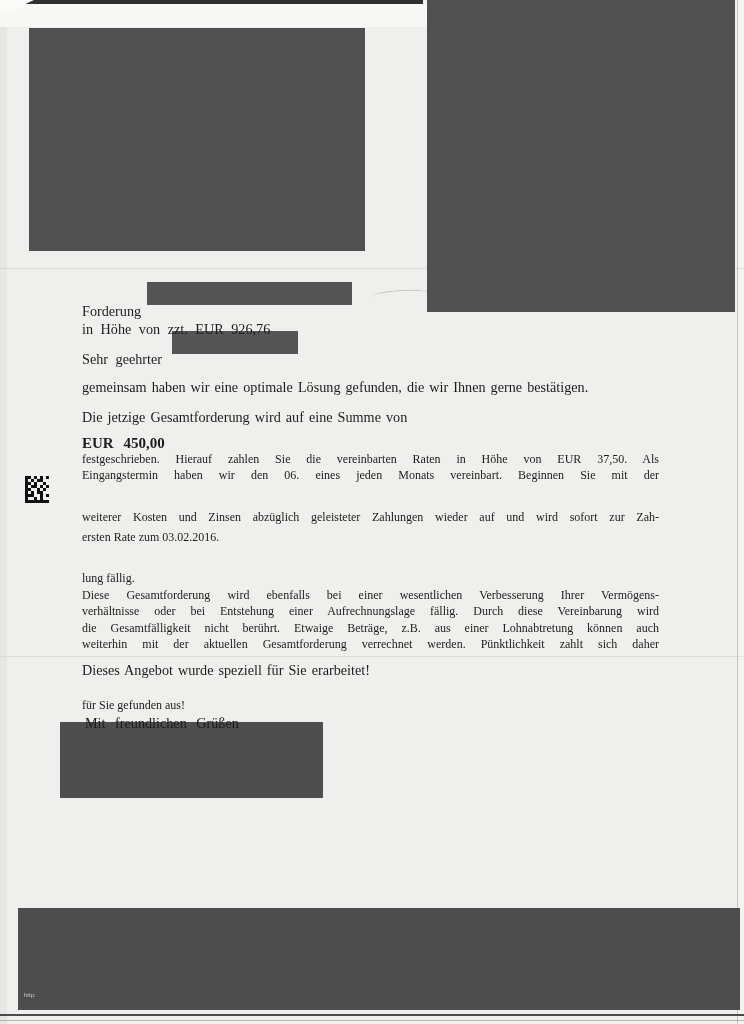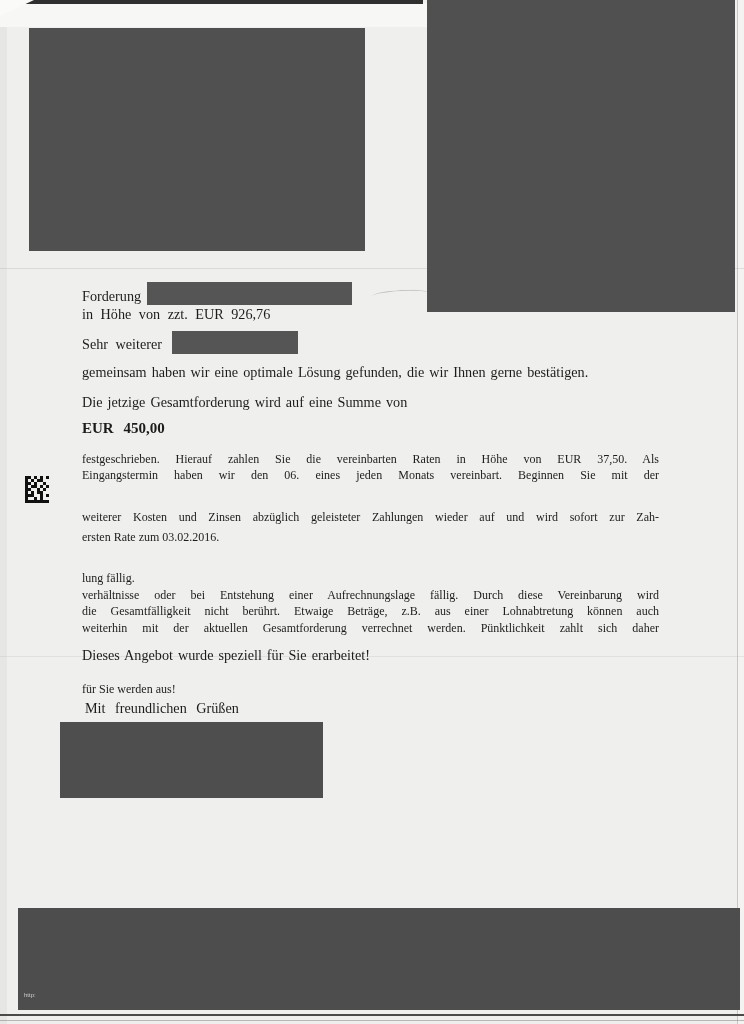--- a/index.html
+++ b/index.html
@@ -29,21 +29,21 @@
   .redact{background:var(--redaction-dark,#505050);}
   #box-top-left{left:29px;top:28px;width:336px;height:223px;}
   #box-top-right{left:427px;top:0;width:308px;height:312px;}
   #bar-reference{left:147px;top:282px;width:205px;height:23px;background:var(--redaction-bar,#555555);}
   #bar-name{left:172px;top:331px;width:126px;height:23px;background:var(--redaction-bar,#555555);}
   #sig-box{left:60px;top:722px;width:263px;height:76px;background:var(--redaction-signature,#4e4e4e);}
   #footer-box{left:18px;top:908px;width:722px;height:102px;background:var(--redaction-footer,#4d4d4d);}
   #footer-tiny-text{position:absolute;left:6px;bottom:12px;font-family:"Liberation Sans","DejaVu Sans",sans-serif;
     font-size:6px;line-height:6px;color:var(--footer-text-color,#cdcdcd);}
   
-  .txt{font-size:14.2px;line-height:16.4px;white-space:nowrap;}
+  .txt{font-size:14.2px;line-height:16.4px;white-space:nowrap;margin-top:15px;}
   .ws1{word-spacing:1.5px;}
   .ws2{word-spacing:4px;}
   .ws3{word-spacing:6px;}
   #line-forderung{left:82px;top:288px;}
   #line-amount{left:82px;top:306px;}
   #line-salutation{left:82px;top:336px;}
   #intro-line{left:82px;top:364px;}
   #leadin-line{left:82px;top:394px;}
   #amount-450{left:82px;top:420px;width:530px;font-weight:bold;font-size:15px;}
   .para{left:82px;width:577px;font-size:12px;line-height:16.4px;}
@@ -76,21 +76,21 @@
   <div class="abs redact" id="box-top-right"></div>
   <div class="abs" id="bar-reference"></div>
   <div class="abs" id="bar-name"></div>
   <div class="abs" id="sig-box"></div>
   <div class="abs" id="footer-box">
     <span id="footer-tiny-text">http:</span>
   </div>
 
   <div class="abs txt" id="line-forderung">Forderung</div>
   <div class="abs txt ws2" id="line-amount">in Höhe von zzt. EUR 926,76</div>
-  <div class="abs txt ws2" id="line-salutation">Sehr weiterer</div>
+  <div class="abs txt ws2" id="line-salutation">Sehr geehrter</div>
   <div class="abs txt ws1" id="intro-line">gemeinsam haben wir eine optimale Lösung gefunden, die wir Ihnen gerne bestätigen.</div>
   <div class="abs txt ws1" id="leadin-line">Die jetzige Gesamtforderung wird auf eine Summe von</div>
   <div class="abs txt ws3" id="amount-450">EUR 450,00</div>
 
   <div class="abs para" id="terms-para">
       <div class="jline">festgeschrieben. Hierauf zahlen Sie die vereinbarten Raten in Höhe von EUR 37,50. Als</div>
       <div class="jline">Eingangstermin haben wir den 06. eines jeden Monats vereinbart. Beginnen Sie mit der</div>
       <div class="jline unjust">ersten Rate zum 03.02.2016.</div>
     </div>
 
@@ -117,22 +117,23 @@
       <rect x="3" y="18" width="6" height="3" fill="#111"></rect>
     <rect x="15" y="18" width="3" height="3" fill="#111"></rect>
       <rect x="21" y="18" width="3" height="3" fill="#111"></rect>
     <rect x="9" y="21" width="3" height="3" fill="#111"></rect>
       <rect x="15" y="21" width="3" height="3" fill="#111"></rect>
   </svg>
 
   <div class="abs para" id="notice-para">
       <div class="jline">weiterer Kosten und Zinsen abzüglich geleisteter Zahlungen wieder auf und wird sofort zur Zah-</div>
       <div class="jline unjust">lung fällig.</div>
+      <div class="jline">Diese Gesamtforderung wird ebenfalls bei einer wesentlichen Verbesserung Ihrer Vermögens-</div>
       <div class="jline">verhältnisse oder bei Entstehung einer Aufrechnungslage fällig. Durch diese Vereinbarung wird</div>
       <div class="jline">die Gesamtfälligkeit nicht berührt. Etwaige Beträge, z.B. aus einer Lohnabtretung können auch</div>
       <div class="jline">weiterhin mit der aktuellen Gesamtforderung verrechnet werden. Pünktlichkeit zahlt sich daher</div>
-      <div class="jline unjust">für Sie werden aus!</div>
+      <div class="jline unjust">für Sie gefunden aus!</div>
     </div>
 
   <div class="abs txt ws1" id="offer-line">Dieses Angebot wurde speziell für Sie erarbeitet!</div>
   <div class="abs txt ws3" id="closing-line">Mit freundlichen Grüßen</div>
 
 </div>
 
 </body></html>

